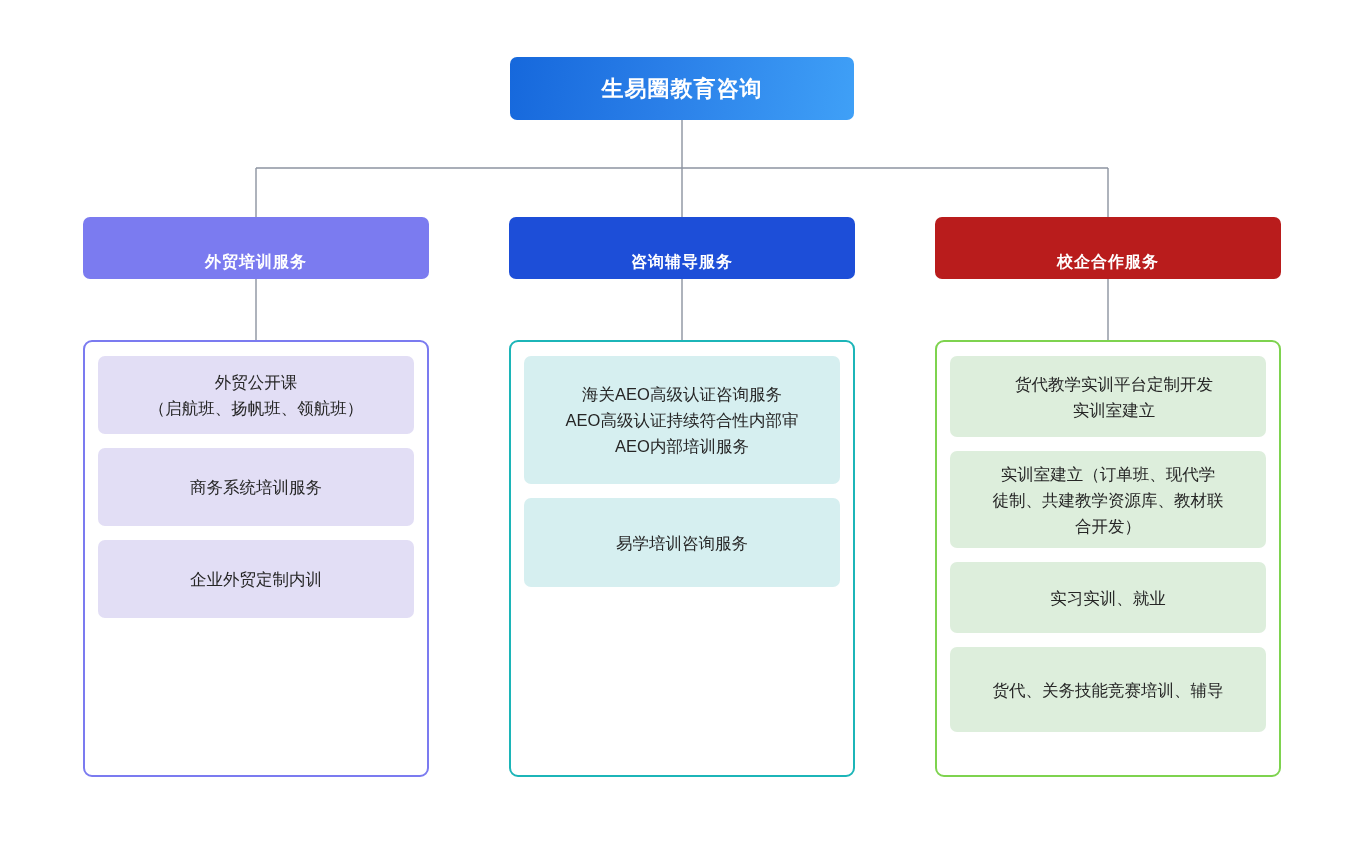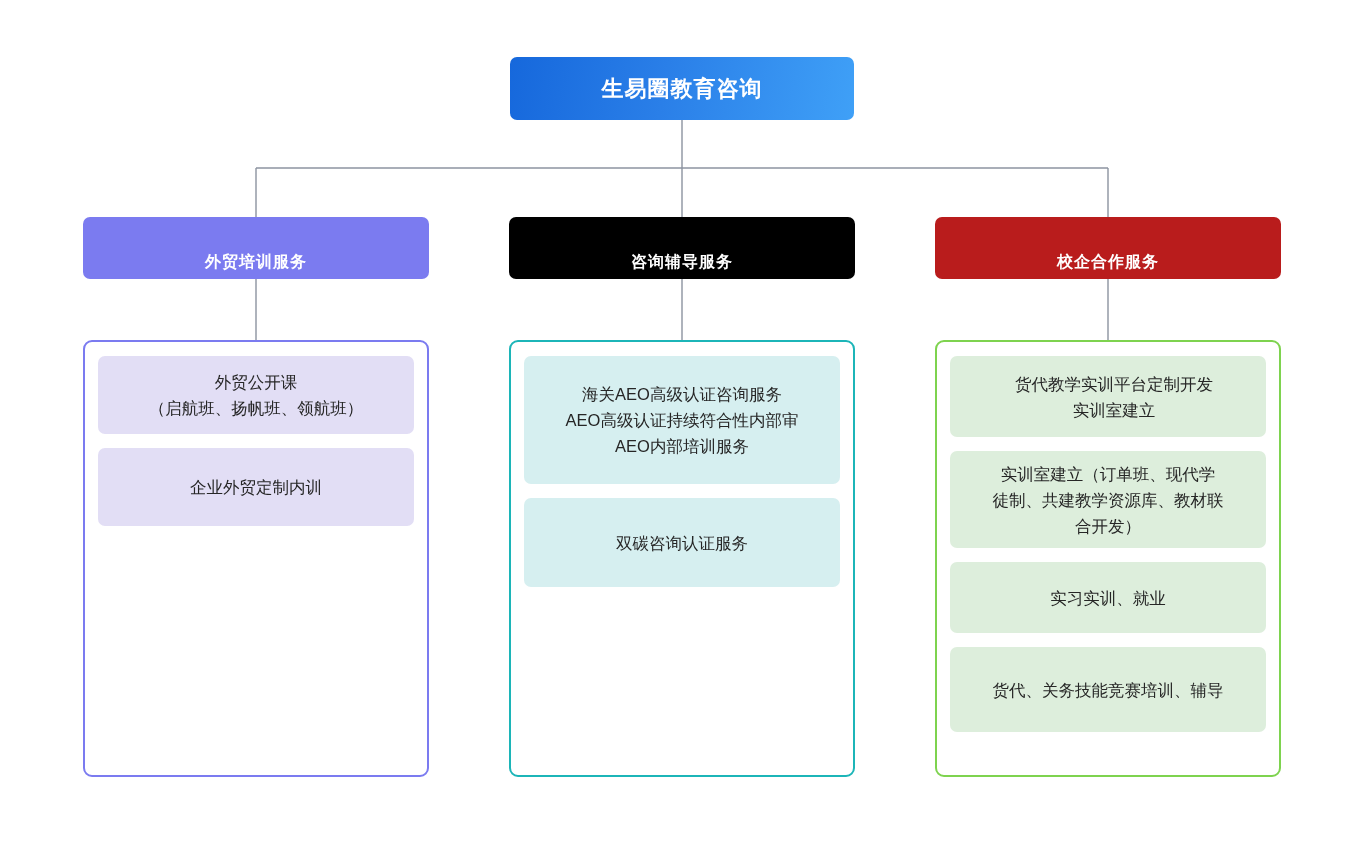--- a/index.html
+++ b/index.html
@@ -75,21 +75,21 @@
   }
   .col-header .header-title {
     color: #ffffff;
     font-size: 16px;
     font-weight: bold;
     letter-spacing: 1px;
     margin-top: 28px;
   }
 
   .col-0 .col-header { background: #7b7bf0; }
-  .col-1 .col-header { background: #000000; }
+  .col-1 .col-header { background: #1d4ed8; }
   .col-2 .col-header { background: #b91c1c; }
 
   
   .items-box {
     position: absolute;
     top: 123px;
     width: 346px;
     box-sizing: border-box;
     border-width: 2px;
     border-style: solid;
@@ -155,33 +155,34 @@
     <span class="node-title">生易圈教育咨询</span>
   </div>
 
   <div class="column col-0">
     <div class="col-header">
       <span class="header-title">外贸培训服务</span>
     </div>
     <div class="items-box">
       <div class="item-card">外贸公开课
 （启航班、扬帆班、领航班）</div>
+      <div class="item-card">商务系统培训服务</div>
       <div class="item-card">企业外贸定制内训</div>
     </div>
   </div>
 
   <div class="column col-1">
     <div class="col-header">
       <span class="header-title">咨询辅导服务</span>
     </div>
     <div class="items-box">
       <div class="item-card">海关AEO高级认证咨询服务
 AEO高级认证持续符合性内部审
 AEO内部培训服务</div>
-      <div class="item-card">双碳咨询认证服务</div>
+      <div class="item-card">易学培训咨询服务</div>
     </div>
   </div>
 
   <div class="column col-2">
     <div class="col-header">
       <span class="header-title">校企合作服务</span>
     </div>
     <div class="items-box">
       <div class="item-card">货代教学实训平台定制开发
 实训室建立</div>

